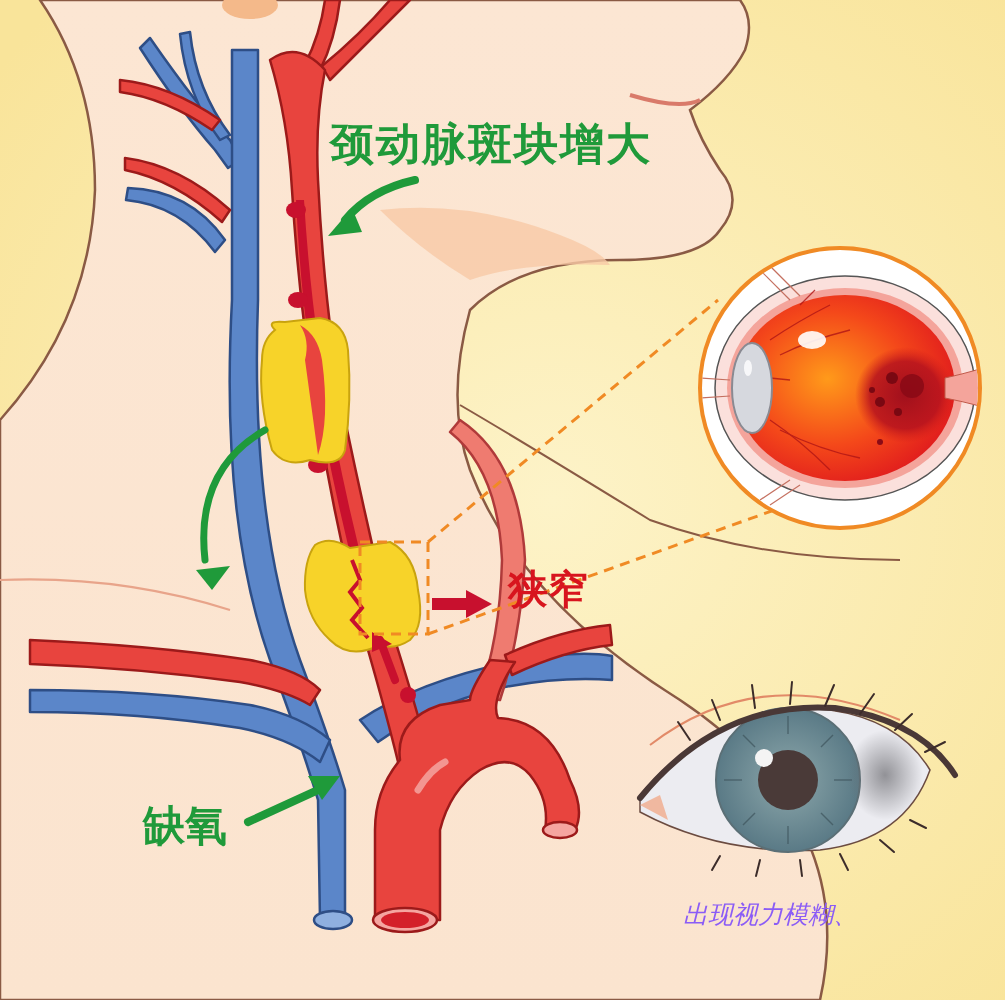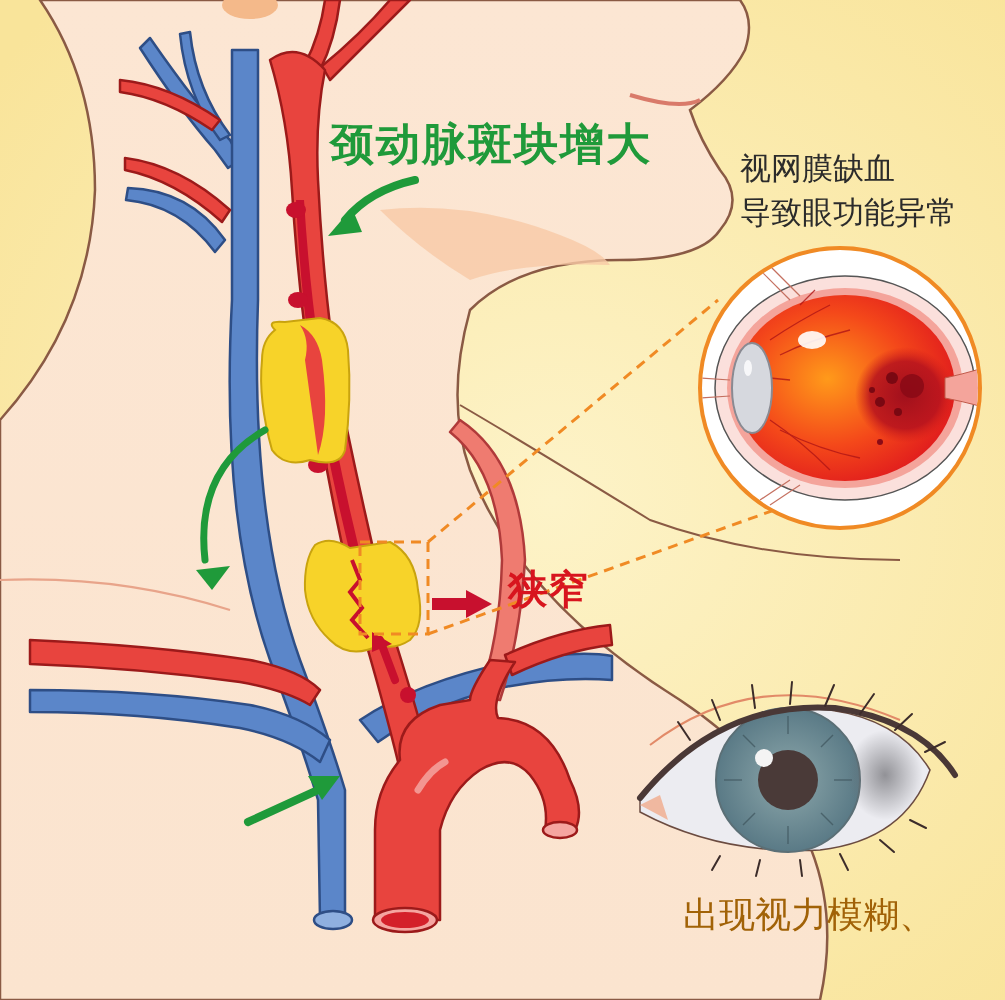--- a/index.html
+++ b/index.html
@@ -8,21 +8,21 @@
   svg.art { position: absolute; left: 0; top: 0; width: 1005px; height: 1000px; }
   .label {
     position: absolute; white-space: nowrap;
     font-family: "DejaVu Sans", "Liberation Sans", sans-serif;
     font-weight: bold; line-height: 1.25;
   }
   .title-label { left: 330px; top: 116px; font-size: 44px; letter-spacing: 2px; }
   .retina-label { left: 740px; top: 146px; font-size: 31px; line-height: 44px; color: #2b2b2b; font-weight: normal; }
   .narrow-label { left: 508px; top: 540px; font-size: 40px; margin-top: 24px; }
   .hypoxia-label { left: 143px; top: 800px; font-size: 42px; }
-  .symptom-label { left: 683px; top: 892px; font-size: 36px; line-height: 46px; color: #a16207; font-weight: normal; }
+  .symptom-label { left: 683px; top: 892px; font-size: 25px; line-height: 46px; color: #8b5cf6; font-weight: normal; font-style: italic; }
 </style>
 </head>
 <body>
 
 <div class="stage">
 <svg class="art" viewBox="0 0 1005 1000" xmlns="http://www.w3.org/2000/svg">
   <defs>
     <radialGradient id="bgGlow" cx="0.55" cy="0.5" r="0.7">
       <stop offset="0" stop-color="#fdf3c8"></stop>
       <stop offset="1" stop-color="#f9e49a"></stop>
@@ -224,21 +224,18 @@
           <line x1="760" y1="860" x2="756" y2="876"></line>
       <line x1="800" y1="860" x2="802" y2="876"></line>
           <line x1="840" y1="854" x2="848" y2="870"></line>
       <line x1="880" y1="840" x2="894" y2="852"></line>
           <line x1="910" y1="820" x2="926" y2="828"></line>
     </g>
   </g>
 </svg>
 
 <div class="label title-label" style="color:#1f9a3a;">颈动脉斑块增大</div>
-<div class="label retina-label">
-  <div>视网膜缺血</div>
-  <div>导致眼功能异常</div>
-</div>
 <div class="label narrow-label" style="color:#d8141e;">狭窄</div>
+<div class="label hypoxia-label" style="color:#1f9a3a;">缺氧</div>
 <div class="label symptom-label">
   <div>出现视力模糊、</div>
 </div>
 </div>
 
 </body></html>

